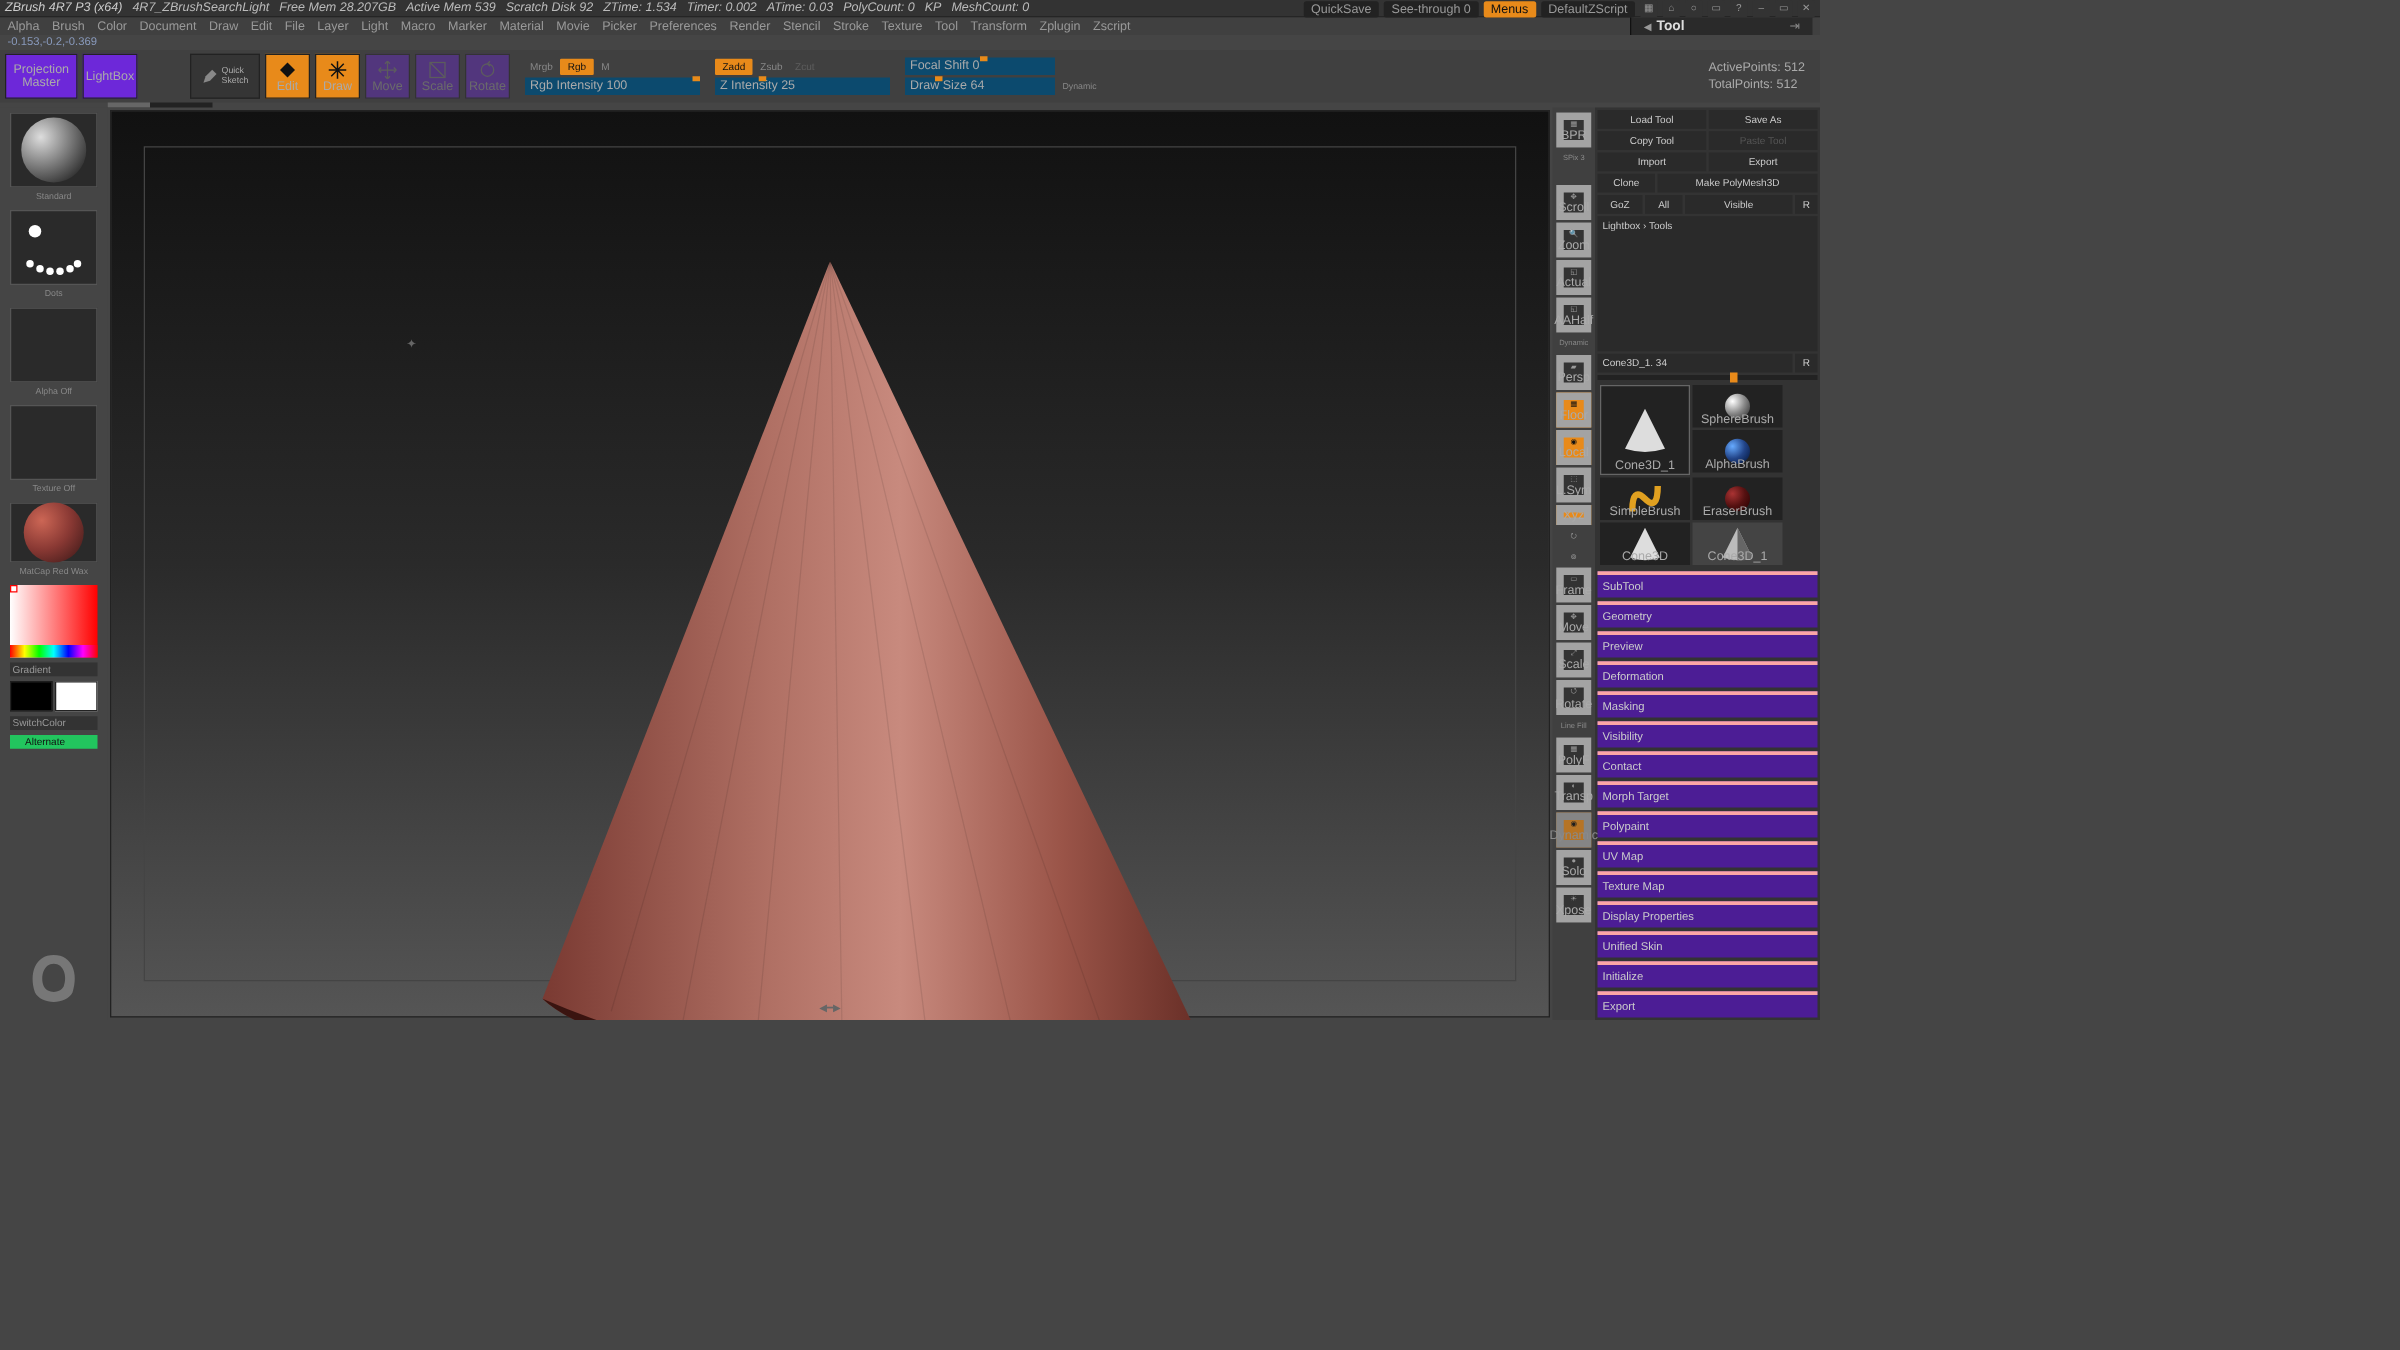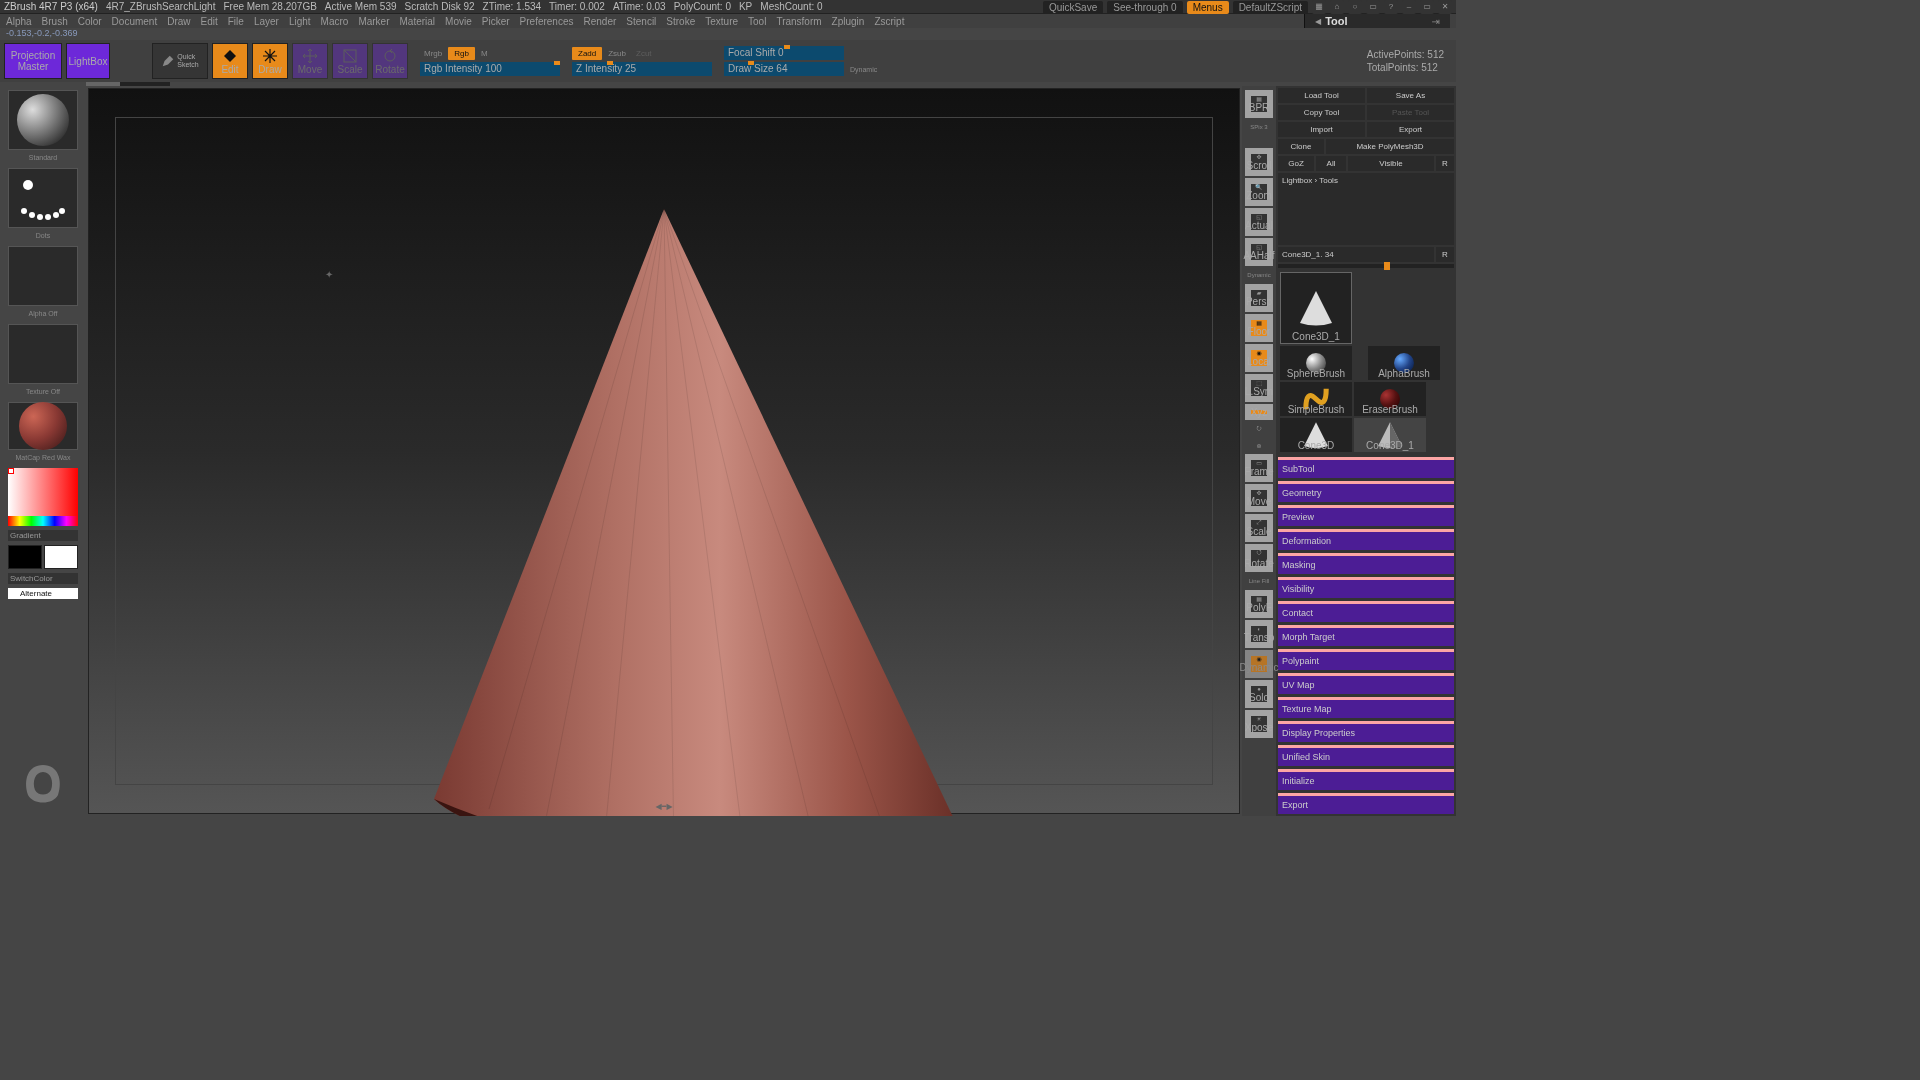--- a/index.html
+++ b/index.html
@@ -1,18 +1,18 @@
 <!DOCTYPE html>
 <html><head>
 <meta charset="utf-8">
 <style>
 * { margin:0; padding:0; box-sizing:border-box; font-family:Verdana,sans-serif; font-size:10px; color:#aaa; user-select:none; }
 body { background:#454545; width:1456px; height:816px; overflow:hidden; }
 .top-status { height:14px; background:#333; display:flex; align-items:center; padding:0 4px; gap:8px; font-size:9px; border-bottom:1px solid #222; }
-.top-status .ts { color:#bbb; white-space:nowrap; }
+.top-status .ts { color:#bbb; white-space:nowrap;font-style:italic; }
 .top-status .ctrl { color:#ccc; }
 .right-wb { margin-left:auto; display:flex; gap:4px; align-items:flex-end; }
 .wb { padding:1px 6px; border-radius:2px; }
 .wb.orange { background:#e88a1a; color:#111; }
 .wb.dark { background:#222; color:#999; }
 .wb.icon { width:14px; height:14px; background:#333; display:flex; align-items:center; justify-content:center; font-size:8px; color:#999; }
 .menubar { height:14px; background:#404040; display:flex; align-items:center; padding:0 6px; gap:10px; font-size:9px; }
 .menubar span { color:#999; }
 .menubar .panel-tab { margin-left:auto; background:#2a2a2a; padding:1px 10px; border-left:1px solid #111; display:flex; align-items:center; gap:4px; }
 .panel-tab .chev { font-size:8px; }
@@ -37,21 +37,21 @@
 .lbox .lbl { position:absolute; bottom:-12px; left:0; right:0; text-align:center; font-size:7px; color:#888; }
 .sphere-ball { width:52px; height:52px; border-radius:50%; background:radial-gradient(circle at 30% 30%, #ddd, #888 40%, #333 80%); }
 .dots-preview { width:48px; height:48px; position:relative; }
 .dots-preview .d { position:absolute; width:6px; height:6px; border-radius:50%; background:#fff; }
 .wax-ball { width:48px; height:48px; border-radius:50%; background:radial-gradient(circle at 30% 30%, #cc6655,#883833 50%,#331515); }
 .colorpick { width:70px; height:58px; position:relative; background:linear-gradient(to right,#fff,#f00); }
 .hue-strip { position:absolute; bottom:0; left:0; right:0; height:10px; background:linear-gradient(to right, #f00,#ff0,#0f0,#0ff,#00f,#f0f,#f00); }
 .swatch { width:34px; height:24px; border:1px solid #222; }
 .swatch.k { background:#000; } .swatch.w { background:#fff; }
 .left-lbl { width:70px; font-size:8px; padding:1px 2px; color:#999; background:#333; text-align:left; }
-.left-lbl.orange { background:#ffffff; color:#111;padding-left:12px; }
+.left-lbl.orange { background:#22c55e; color:#111;padding-left:12px; }
 .canvas { flex:1; background:linear-gradient(#111,#2a2a2a,#555); position:relative; margin:2px; border:1px solid #222; }
 .canvas .frame { position:absolute; left:26px; right:26px; top:28px; bottom:28px; border:1px solid #444; pointer-events:none; }
 .cone { position:absolute; left:50%; top:110px; transform:translateX(-50%); }
 .nav-col { width:34px; background:#404040; display:flex; flex-direction:column; align-items:center; padding:4px 0; gap:2px; }
 .nav-btn { width:28px; height:28px; background:#333; border:6px solid #a3a3a3; display:flex; flex-direction:column; align-items:center; justify-content:center; font-size:6px; color:#999; }
 .nav-btn.active { background:#e88a1a; color:#111; }
 .nav-btn.lbl { height:14px; background:transparent; border:none; font-size:6px; color:#888; }
 .tool-panel { width:180px; background:#333; display:flex; flex-direction:column; padding:2px; gap:2px; }
 .tool-row { display:flex; gap:2px; }
 .tool-btn { flex:1; background:#2a2a2a; padding:3px 4px; font-size:8px; color:#ccc; text-align:center; }
@@ -367,21 +367,21 @@
         <div style="position:absolute;left:60%;top:-2px;width:6px;height:8px;background:#e88a1a"></div>
       </div>
 
     <div class="thumb-grid">
       <div class="thumb" style="width:72px;height:72px;border:1px solid #666">
         <svg viewBox="0 0 40 40">
             <path d="M20 3 L36 35 Q20 40 4 35 Z" fill="#ddd"></path>
           </svg>
         <span class="tl">Cone3D_1</span>
       </div>
-      <div style="display:flex;gap:16px">
+      <div style="display:flex;flex-direction:column;gap:2px">
         <div class="thumb" style="width:72px;height:34px">
           <div style="width:20px;height:20px;border-radius:50%;background:radial-gradient(circle at 30% 30%,#fff,#888,#222)"></div>
           <span class="tl">SphereBrush</span>
         </div>
         <div class="thumb" style="width:72px;height:34px">
           <div style="width:20px;height:20px;border-radius:50%;background:radial-gradient(circle at 30% 30%,#6af,#248,#013)"></div>
           <span class="tl">AlphaBrush</span>
         </div>
       </div>
       <div class="thumb" style="width:72px;height:34px">

